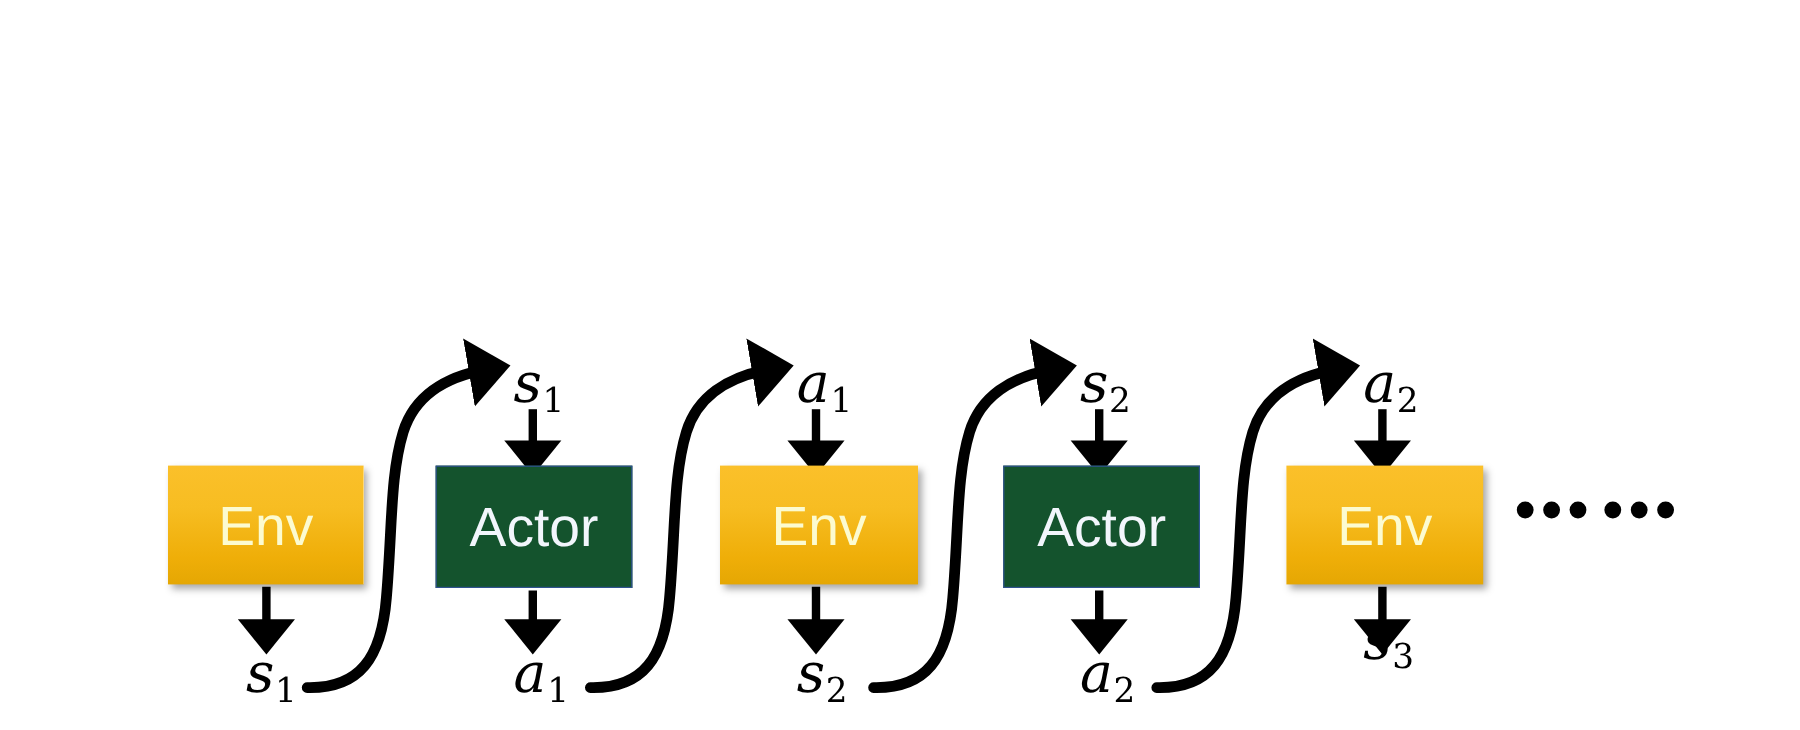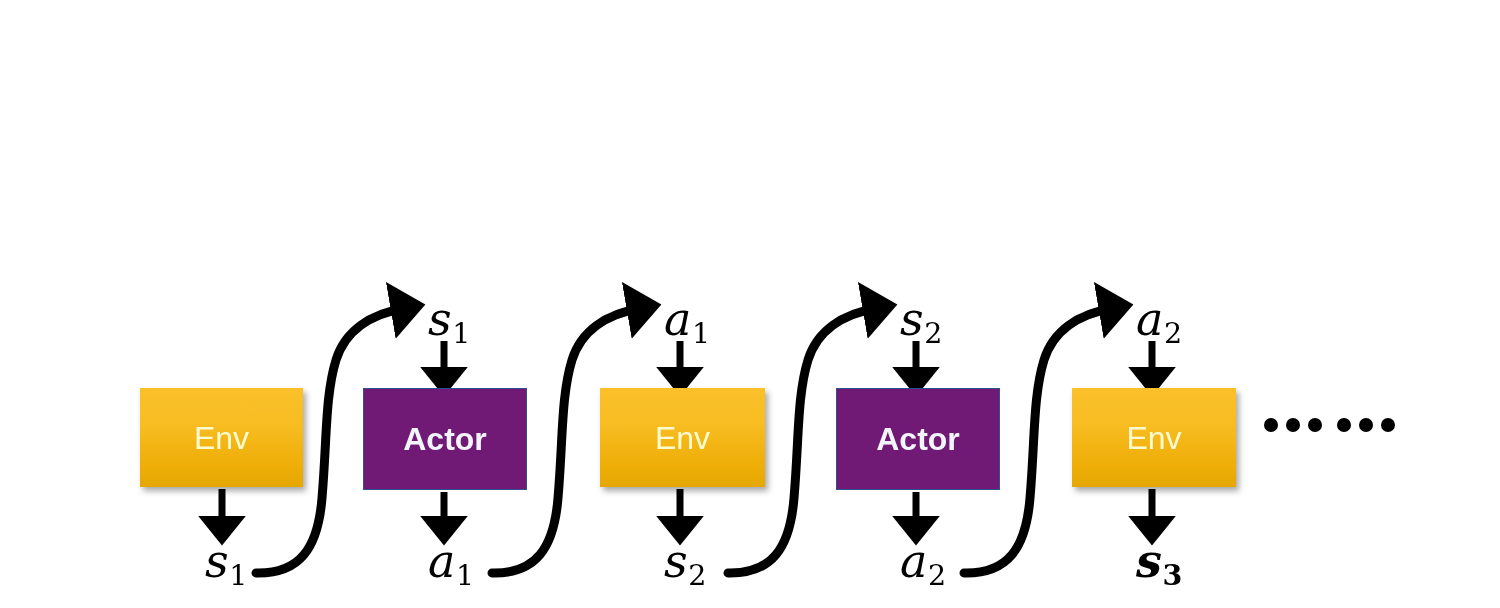--- a/index.html
+++ b/index.html
@@ -46,38 +46,37 @@
   }
 
   
   .node-box {
     position: absolute;
     box-sizing: border-box;
     display: flex;
     align-items: center;
     justify-content: center;
     font-family: "Liberation Sans", sans-serif;
-    font-size: 32px;
+    font-size: 46px;
     font-weight: 400;
     line-height: 1;
   }
 
   .node-box.env {
     background: linear-gradient(180deg, #FBC02A 0%, #F7BD22 35%, #EFAE08 78%, #E5A703 100%);
     color: #FCFBD0;
     border: none;
     box-shadow: 3px 4px 6px rgba(0,0,0,0.34);
   }
 
   .node-box.actor {
-    background: #701a75;
+    background: #14532d;
     color: #F2F6FC;
     border: 1.5px solid #2F528F;
     box-shadow: none;
-    font-weight: bold;
   }
 
   
   .math-label {
     position: absolute;
     font-family: "DejaVu Serif", "Liberation Serif", serif;
     font-style: italic;
     font-size: 46px;
     color: #000000;
     line-height: 1;
@@ -199,21 +198,21 @@
     </div>
     <div class="math-label" style="left:428px;  top:538px;">
       <span>a</span><sub>1</sub>
     </div>
     <div class="math-label" style="left:664px;  top:538px;">
       <span>s</span><sub>2</sub>
     </div>
     <div class="math-label" style="left:900px;  top:538px;">
       <span>a</span><sub>2</sub>
     </div>
-    <div class="math-label" style="left:1136px; top:538px;font-weight:bold;">
+    <div class="math-label" style="left:1136px; top:510px;">
       <span>s</span><sub>3</sub>
     </div>
 
     <div id="ellipsis-dots">
       <span class="dot"></span>
       <span class="dot"></span>
       <span class="dot"></span>
       <span class="dot gap-left"></span>
       <span class="dot"></span>
       <span class="dot"></span>

